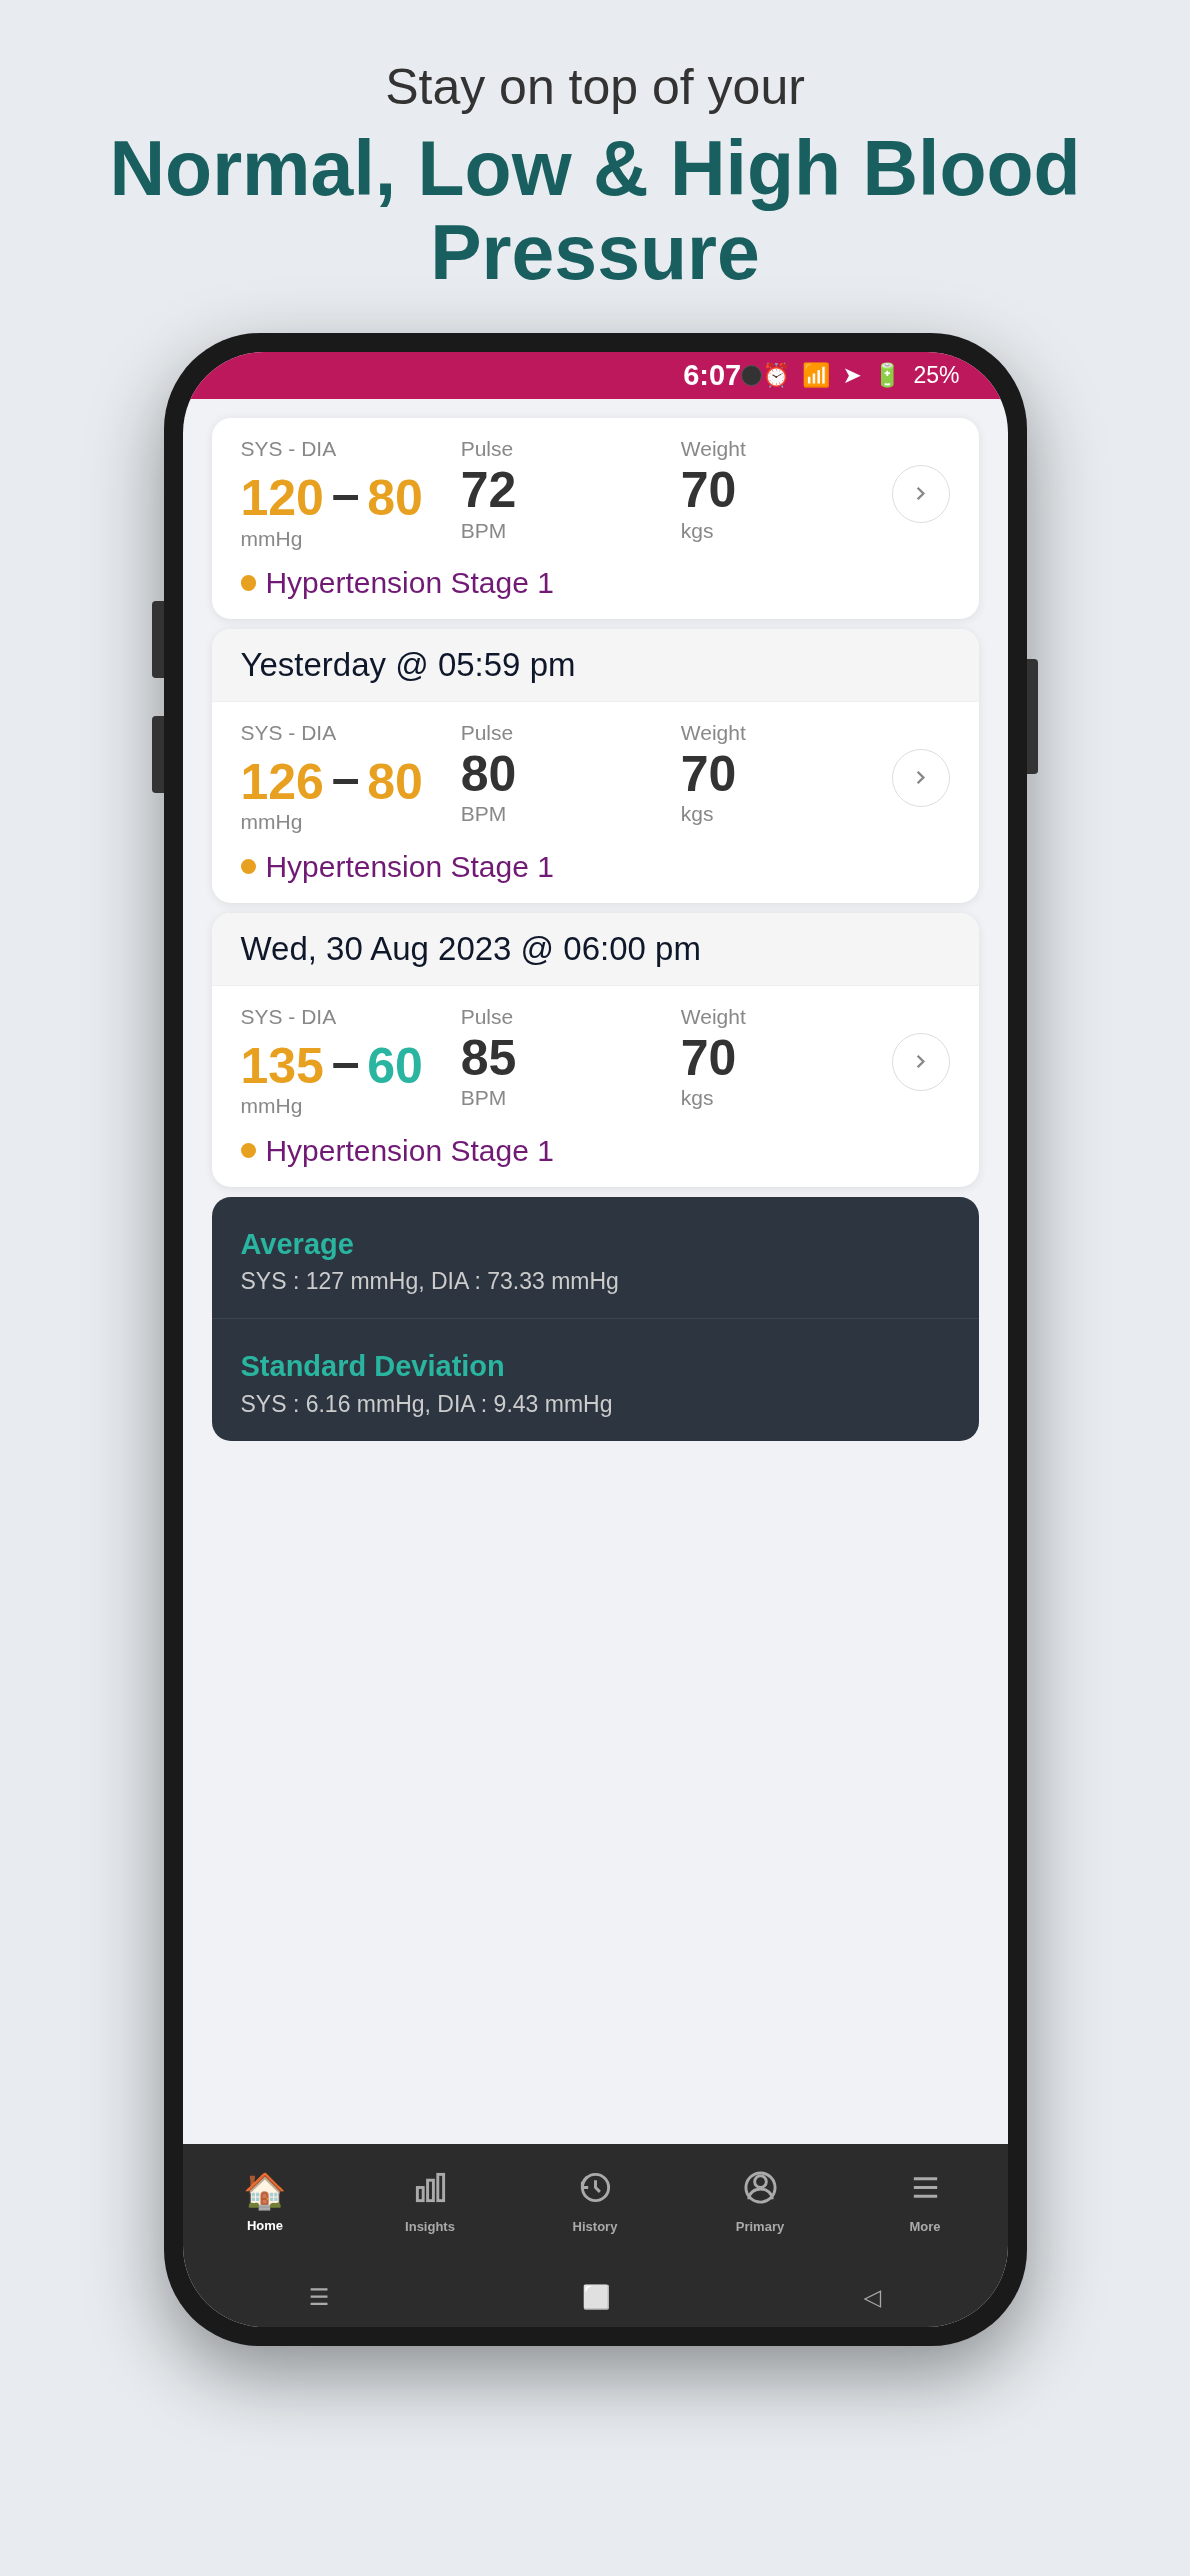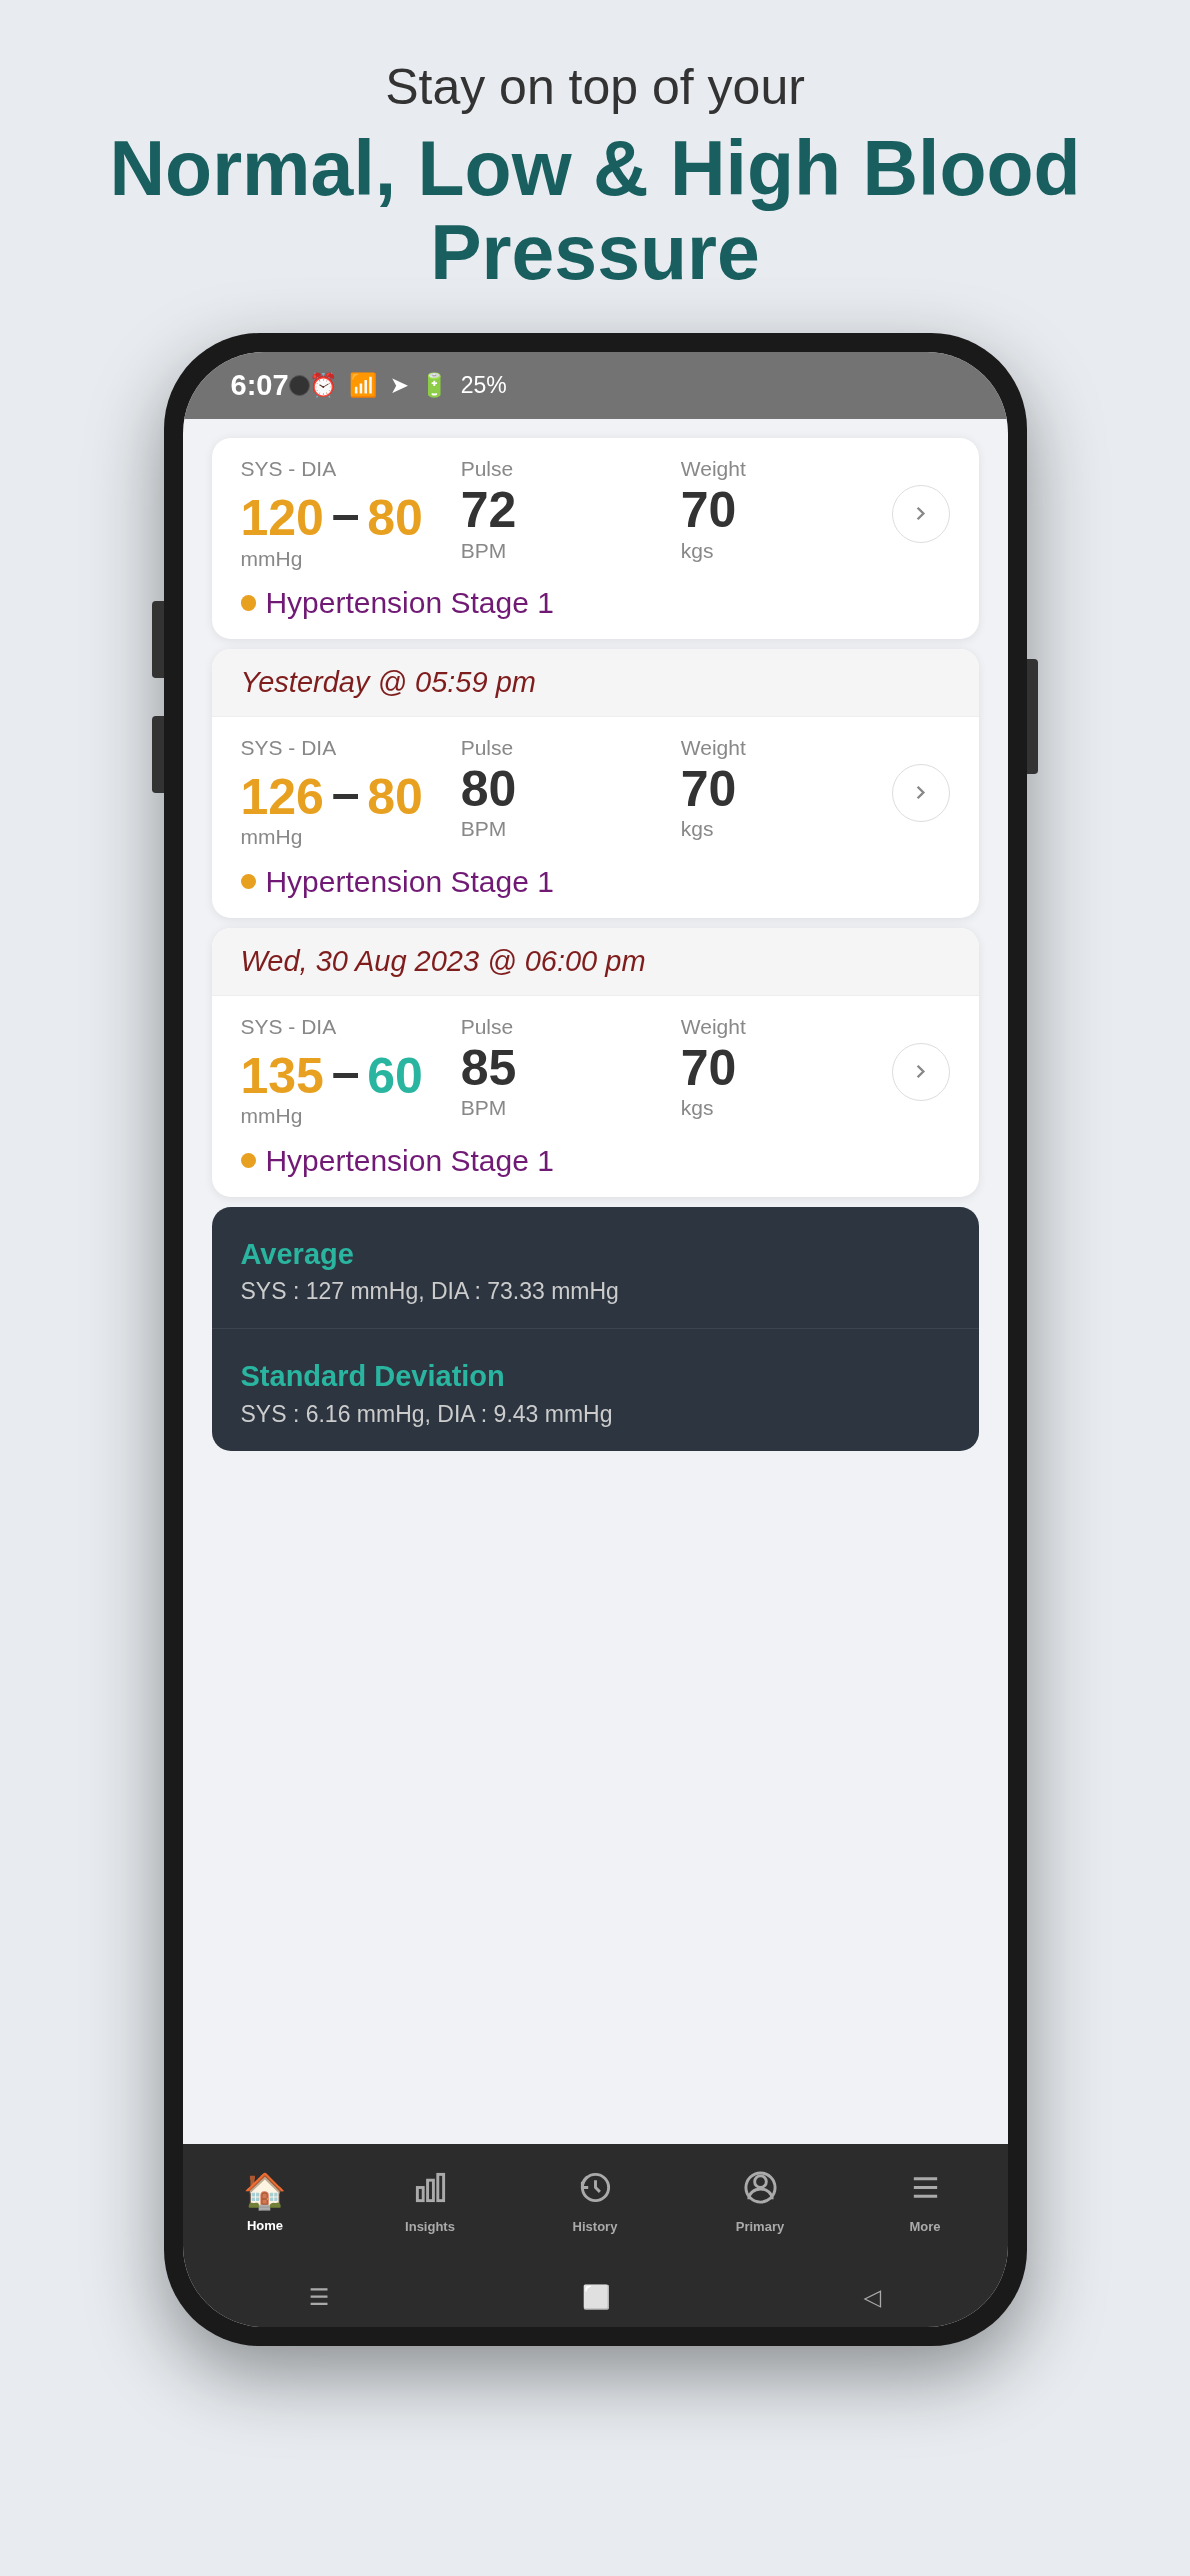--- a/index.html
+++ b/index.html
@@ -47,25 +47,25 @@
       height: 100%;
       background: #f0f2f5;
       border-radius: 81px;
       overflow: hidden;
       display: flex;
       flex-direction: column;
     }
 
     
     .status-bar {
-      background: #737373;
-      height: 67px;
-      display: flex;
-      align-items: center;
-      justify-content: flex-start;
+      background: #be185d;
+      height: 47px;
+      display: flex;
+      align-items: center;
+      justify-content: flex-end;
       padding: 0 48px;
       flex-shrink: 0;
     }
     .status-time {
       color: white;
       font-size: 29px;
       font-weight: 600;
     }
     .status-camera {
       width: 21px;
@@ -99,24 +99,23 @@
     
     .reading-card {
       background: white;
       border-radius: 19px;
       overflow: hidden;
       box-shadow: 0 1.9px 9.6px rgba(0,0,0,0.08);
     }
     .card-date {
       background: #f5f5f5;
       padding: 17px 29px;
-      font-size: 29px;
-      color: #7f1d1d;
+      font-size: 33px;
+      color: #0f172a;
       border-bottom: 1px solid #eee;
-      font-style: italic;
     }
     .card-body {
       padding: 19px 29px;
     }
     .card-row {
       display: flex;
       align-items: flex-start;
       gap: 0;
     }
     .reading-group {

